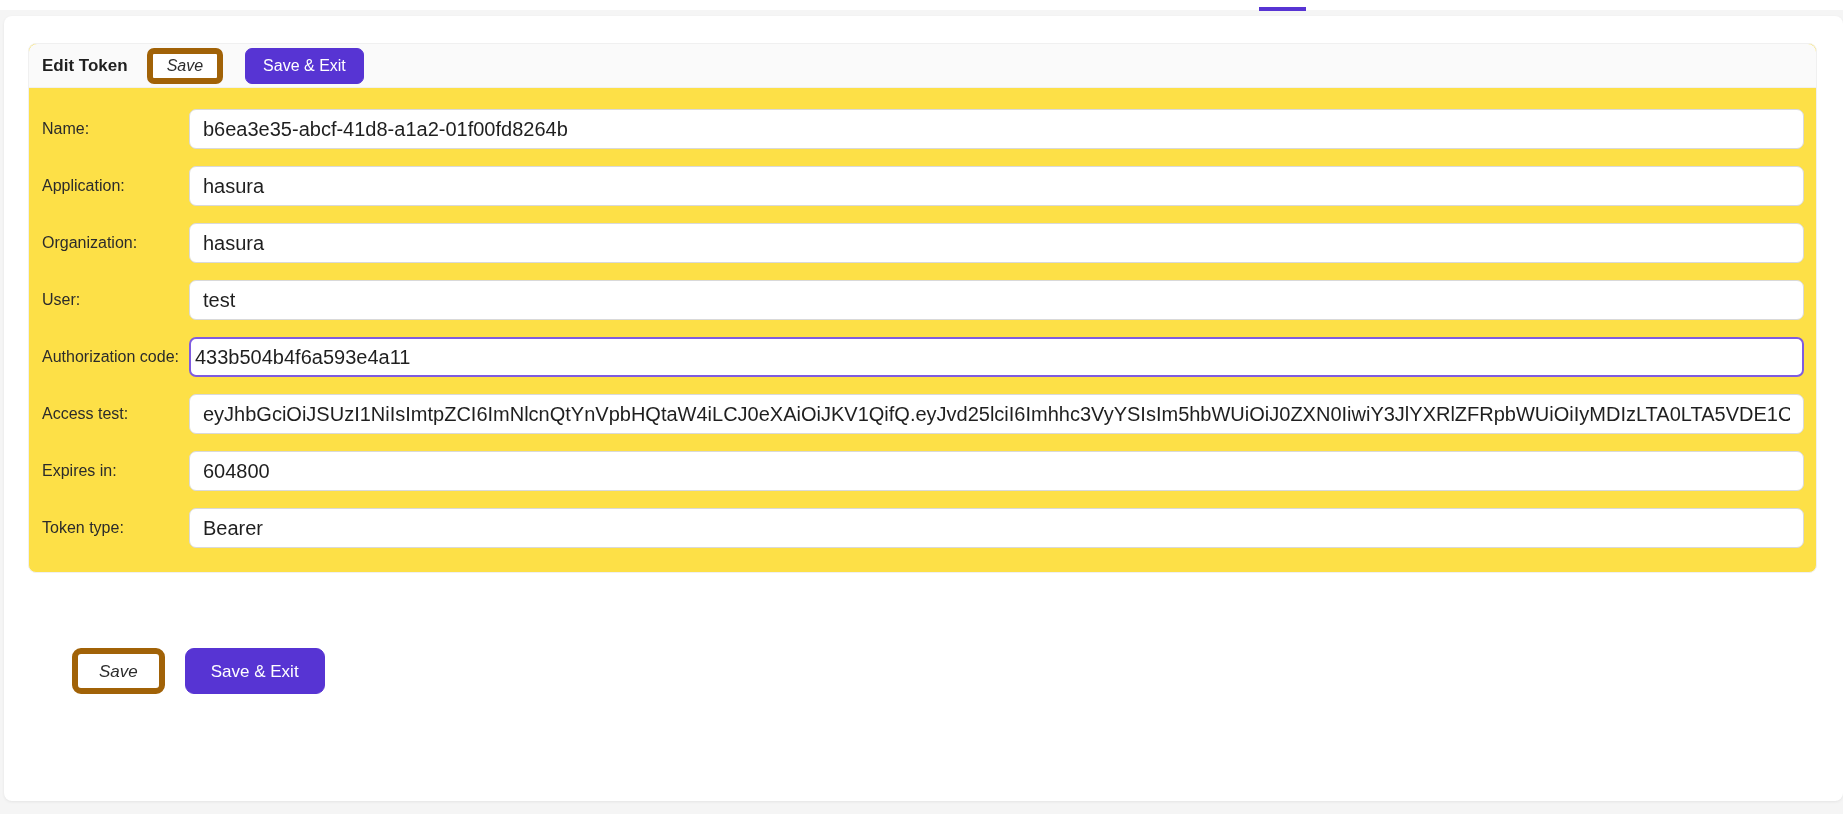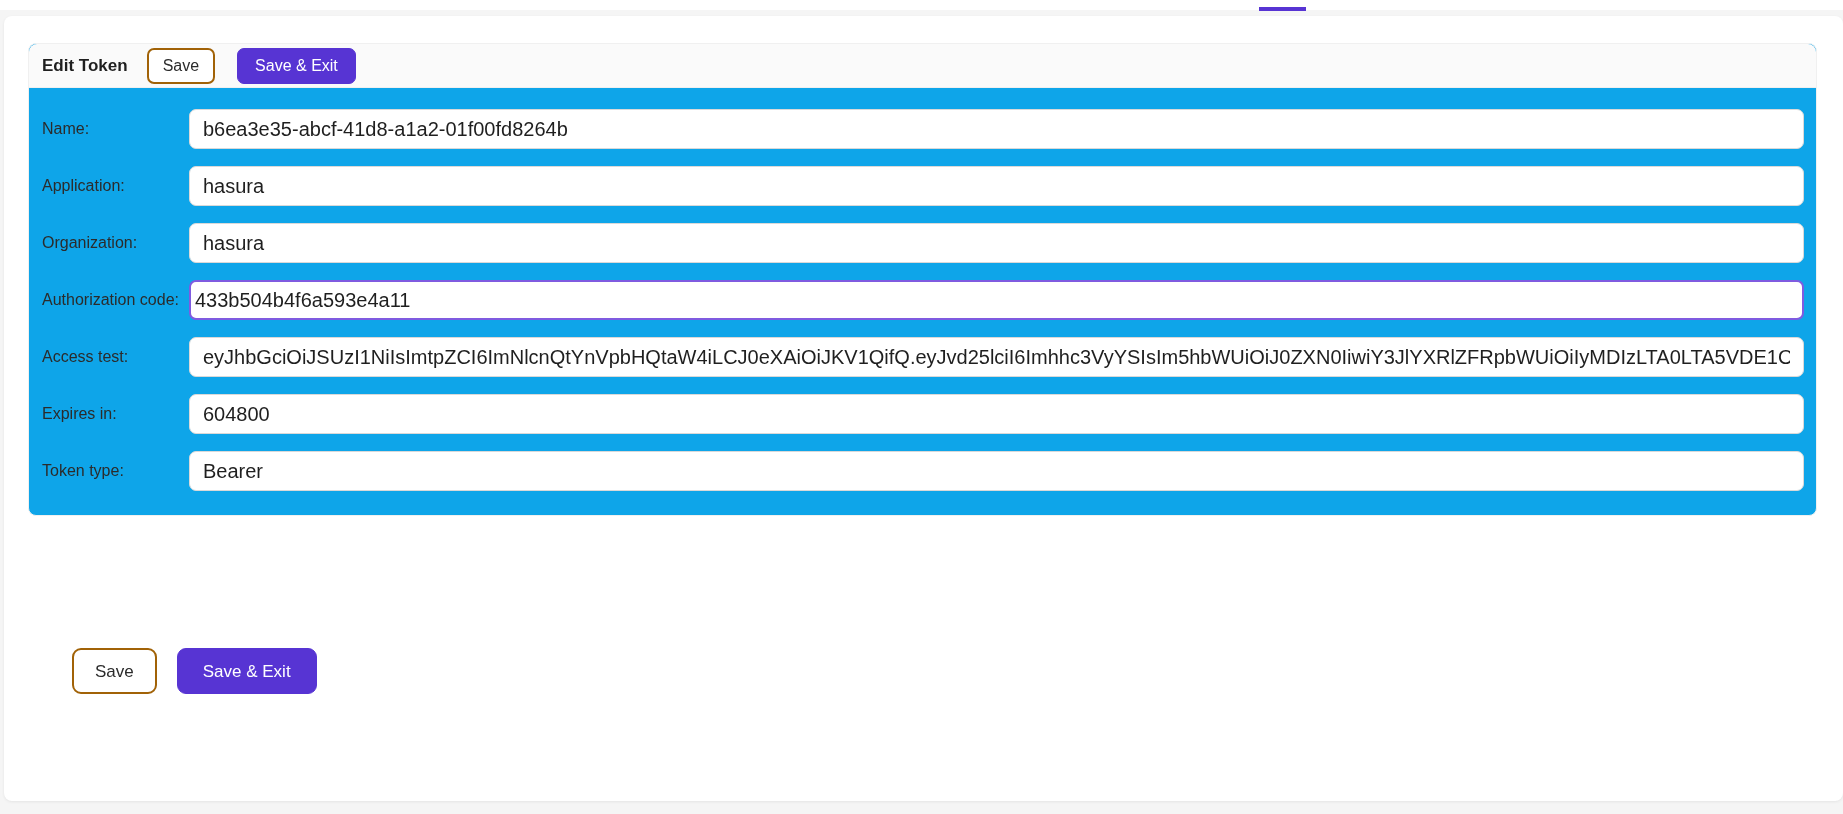--- a/index.html
+++ b/index.html
@@ -22,35 +22,35 @@
   
   .panel {
     position: absolute; left: 4px; top: 16px; width: 1839px; height: 785px;
     background: #ffffff; border-radius: 8px;
     box-shadow: 0 1px 3px rgba(0,0,0,0.07);
   }
 
   
   .card {
     position: absolute; left: 24px; top: 27px; width: 1789px;
-    background: #0ea5e9; border: 1px solid #f0f0f0; border-radius: 8px;
+    background: #fde047; border: 1px solid #f0f0f0; border-radius: 8px;
   }
   .card-header {
     height: 44px; background: #fafafa; border-bottom: 1px solid #f0f0f0;
     border-radius: 8px 8px 0 0;
     display: flex; align-items: center; padding: 0 13px;
   }
   .card-title { font-size: 17px; font-weight: bold; color: #1f1f1f; margin-right: 19px; }
 
   .btn {
     display: inline-flex; align-items: center; justify-content: center;
     font-family: inherit; font-size: 16px; line-height: 1;
     cursor: pointer; white-space: nowrap;
   }
-  .btn-default { background: #ffffff; border: 2px solid #a16207; color: #2b2b2b; }
+  .btn-default { background: #ffffff; border: 6px solid #a16207; color: #2b2b2b; font-style: italic; }
   .btn-primary { background: var(--accent, #5734d3); border: 1px solid var(--accent, #5734d3); color: #ffffff; }
   .card-header .btn { height: 36px; border-radius: 7px; padding: 0 14px; }
   .card-header .btn + .btn { margin-left: 22px; }
   .card-header .btn-primary { padding: 0 17px; }
 
   .card-body { padding: 21px 12px 16px 13px; }
   .form-row { display: flex; align-items: center; margin-bottom: 17px; }
   .form-row:last-child { margin-bottom: 8px; }
   .field-label { width: 147px; flex: none; font-size: 16px; color: #2b2b2b; }
   .field-input {
@@ -90,20 +90,24 @@
   <div class="form-row">
     <div class="field-label">Application:</div>
     <input class="field-input" type="text" spellcheck="false" value="hasura" style="">
   </div>
 
   <div class="form-row">
     <div class="field-label">Organization:</div>
     <input class="field-input" type="text" spellcheck="false" value="hasura" style="">
   </div>
 
+  <div class="form-row">
+    <div class="field-label">User:</div>
+    <input class="field-input" type="text" spellcheck="false" value="test" style="">
+  </div>
 
   <div class="form-row">
     <div class="field-label">Authorization code:</div>
     <input class="field-input focused" type="text" spellcheck="false" value="433b504b4f6a593e4a11" style="">
   </div>
 
   <div class="form-row">
     <div class="field-label">Access test:</div>
     <input class="field-input" type="text" spellcheck="false" value="eyJhbGciOiJSUzI1NiIsImtpZCI6ImNlcnQtYnVpbHQtaW4iLCJ0eXAiOiJKV1QifQ.eyJvd25lciI6Imhhc3VyYSIsIm5hbWUiOiJ0ZXN0IiwiY3JlYXRlZFRpbWUiOiIyMDIzLTA0LTA5VDE1OjI5OjU2KzA4OjAwIiwidXBkYXRlZFRpbWUiOiIiLCJpZCI6IjRlY" style="">
   </div>

